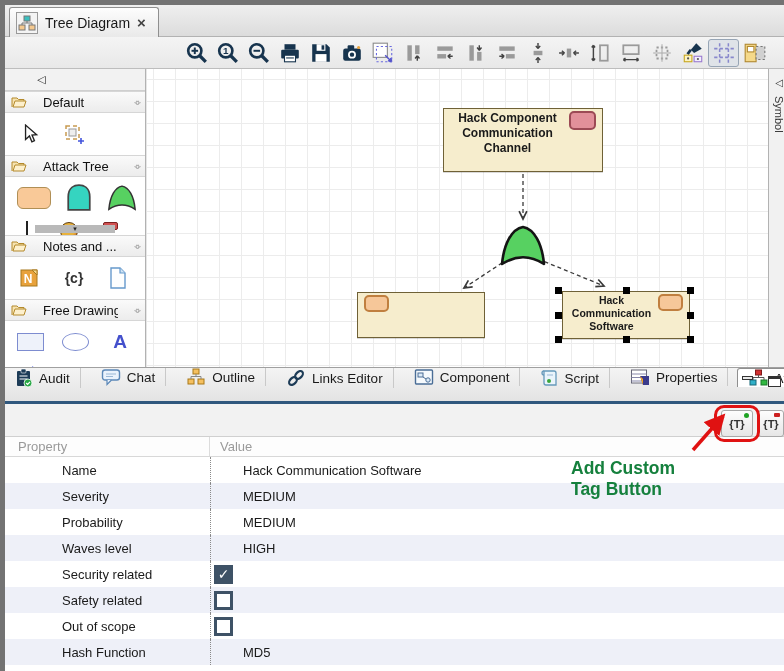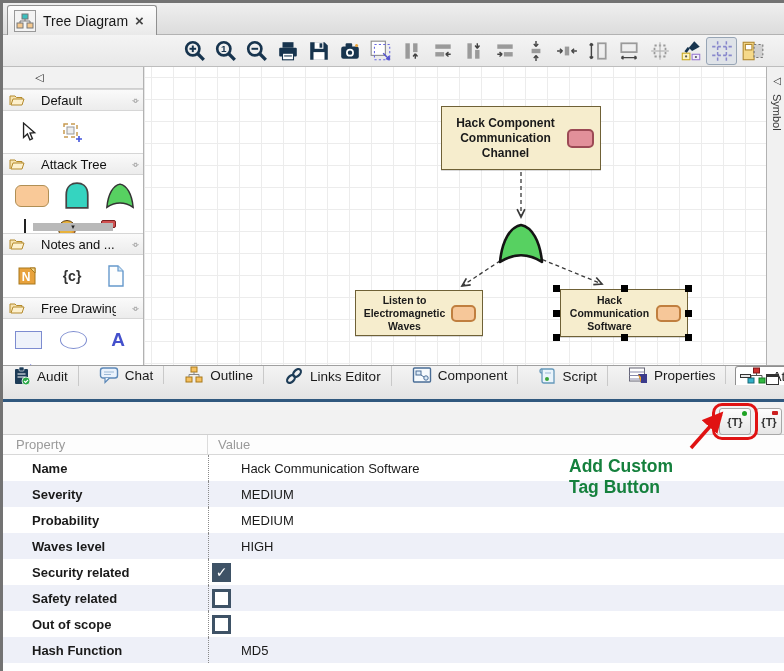--- a/index.html
+++ b/index.html
@@ -1,18 +1,18 @@
 <!DOCTYPE html>
 <html><head>
 <meta charset="utf-8">
 <style>
   * { margin:0; padding:0; box-sizing:border-box; }
   html,body { width:784px; height:671px; }
   body { font-family:"Liberation Sans","DejaVu Sans",sans-serif; background:#d4d0c8; overflow:hidden; }
-  .app { position:relative; width:784px; height:671px; background:#e6e6e6; border:3px solid #737373; }
+  .app { position:relative; width:784px; height:671px; background:#e6e6e6; border:5px solid #737373; }
 
   
   .etabbar { position:absolute; left:0; top:0; width:784px; height:32px;
              background:linear-gradient(#efefef,#dcdcdc); border-bottom:1px solid #b2b2b2; }
   .etab { position:absolute; left:4px; top:2px; height:30px; display:flex; align-items:center; gap:7px;
           padding:0 12px 0 6px; background:linear-gradient(#fdfdfd,#e9e9e9);
           border:1px solid #8f8f8f; border-bottom:none; border-radius:3px 3px 0 0; }
   .etab-icon { width:22px; height:22px; background:#f4f4f4; border:1px solid #999; display:flex;
                align-items:center; justify-content:center; }
   .etab-label { font-size:14px; color:#1a1a1a; }
@@ -55,21 +55,21 @@
   .fd-rect { width:27px; height:18px; border:1.5px solid #7d8cd0; background:#eef2fa; }
   .fd-ellipse { width:27px; height:18px; border:1.5px solid #7d8cd0; border-radius:50%; background:#fff; }
   .node-tool { width:34px; height:22px; border-radius:6px; background:#f9c998; border:1.5px solid #b08f55; }
 
   
   .canvas { position:absolute; left:142px; top:0; width:621px; height:298px; background:#fff;
             background-image:linear-gradient(#ececec 1px, transparent 1px),
                              linear-gradient(90deg,#ececec 1px, transparent 1px);
             background-size:22px 22px; background-position:6px 10px; overflow:hidden; }
   .conn-svg { position:absolute; left:0; top:0; width:621px; height:298px; pointer-events:none; }
-  .tnode { position:absolute; display:flex; align-items:center; background:#f6edcd;
+  .tnode { position:absolute; display:flex; background:#f6edcd;
            border:1.5px solid #6f6136; box-shadow:0 1px 0 rgba(0,0,0,.15); padding:2px 6px; gap:4px; }
   .tnode .nlabel { flex:1; text-align:center; font-weight:bold; color:#1a1a1a; white-space:pre-line; }
   .badge { border-radius:5px; flex:none; }
   .badge.pink { width:27px; height:19px; background:#e2909a; border:2px solid #9c4a55; }
   .badge.orange { width:25px; height:17px; background:#f6c799; border:2px solid #c07f3f; }
   .node-top { left:296px; top:39px; width:160px; height:64px; }
   .node-top .nlabel { font-size:12px; line-height:15px; }
   .node-left { left:210px; top:223px; width:128px; height:46px; }
   .node-left .nlabel { font-size:10.5px; line-height:13px; }
   .node-right { left:415px; top:222px; width:128px; height:48px; }
@@ -111,21 +111,21 @@
               border-radius:10px; pointer-events:none; z-index:4; }
 
   .ptable { position:relative; width:784px; }
   .phead { display:flex; height:20px; background:#fdfdfd; border-bottom:1px solid #d8d8d8;
            font-size:13px; color:#9a9a9a; align-items:center; }
   .phead .c1 { width:205px; padding-left:13px; border-right:1px solid #dcdcdc; height:100%; display:flex; align-items:center; }
   .phead .c2 { flex:1; padding-left:10px; }
   .prow { display:flex; height:26px; align-items:center; font-size:13px; color:#1a1a1a; }
   .prow:nth-child(odd) { background:#eef0f8; }
   .prow:nth-child(even) { background:#ffffff; }
-  .prow .c1 { width:205px; padding-left:29px;font-weight:bold; }
+  .prow .c1 { width:205px; padding-left:57px; }
   .prow .c2 { flex:1; padding-left:32px; border-left:1px dotted #8a8a8a; height:100%;
               display:flex; align-items:center; }
   .cb { width:19px; height:19px; border:3px solid #3e5266; background:#fff; margin-left:-29px;
         display:flex; align-items:center; justify-content:center; }
   .cb.checked { background:#3e5266; }
   .cb.checked::after { content:"✓"; color:#fff; font-size:14px; font-weight:bold; line-height:1; }
 
   .annotation { position:absolute; left:566px; top:90px; width:150px; font-size:17.5px; font-weight:bold;
                 color:#15803d; line-height:21px; z-index:5; }
   .ann-arrow { position:absolute; left:680px; top:38px; z-index:5; }
@@ -417,23 +417,20 @@
 Communication
 Channel</span>
         <span class="badge pink"></span>
       </div>
 
       <svg style="position:absolute;left:352px;top:156px;" width="48" height="42" viewBox="0 0 48 42">
         <path d="M3,39 C5,18 13,4 24,2 C35,4 43,18 45,39 C31,30 17,30 3,39 Z" fill="#57d161" stroke="#141414" stroke-width="2.6" stroke-linejoin="round"></path>
       </svg>
 
       <div class="tnode node-left">
-        <span class="nlabel">Listen to
-Electromagnetic
-Waves</span>
         <span class="badge orange"></span>
       </div>
 
       <div class="tnode node-right">
         <span class="nlabel">Hack
 Communication
 Software</span>
         <span class="badge orange"></span>
       </div>
 

